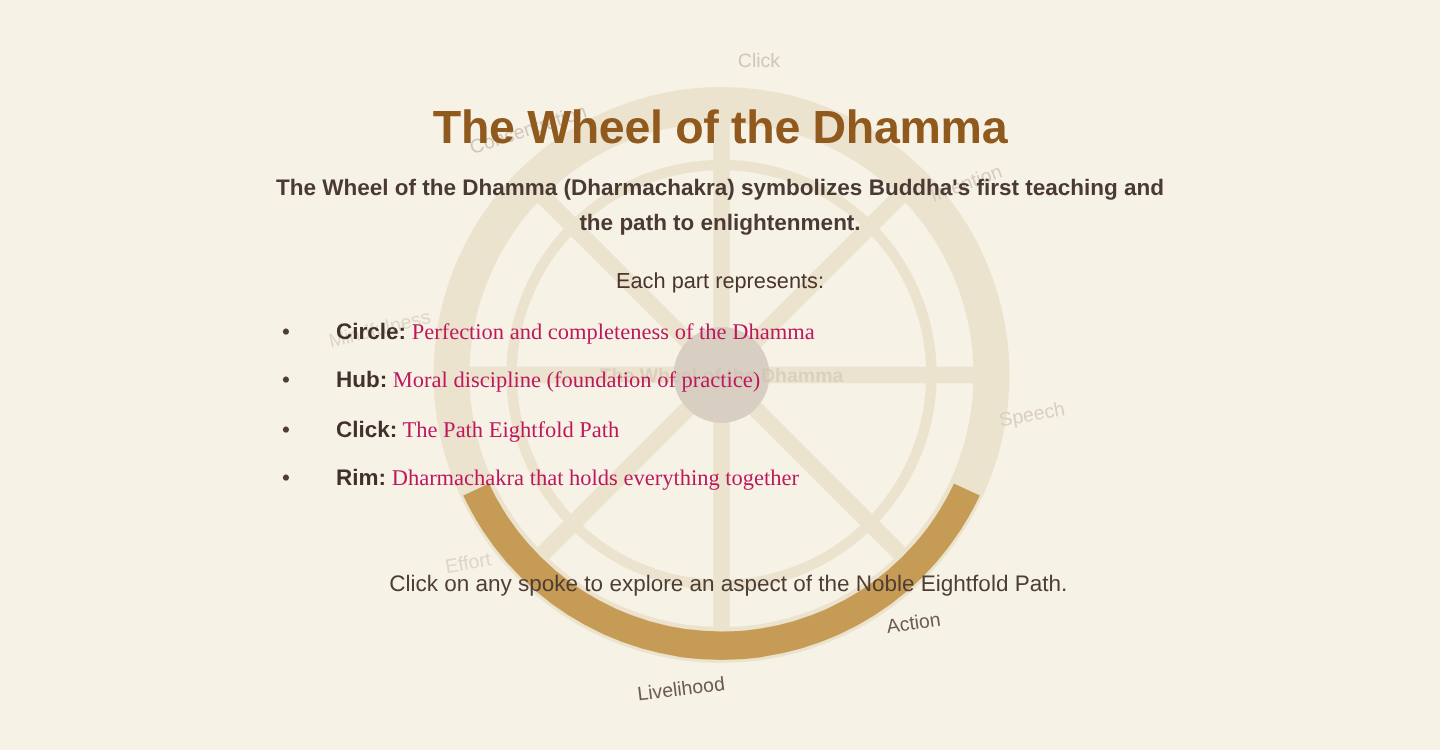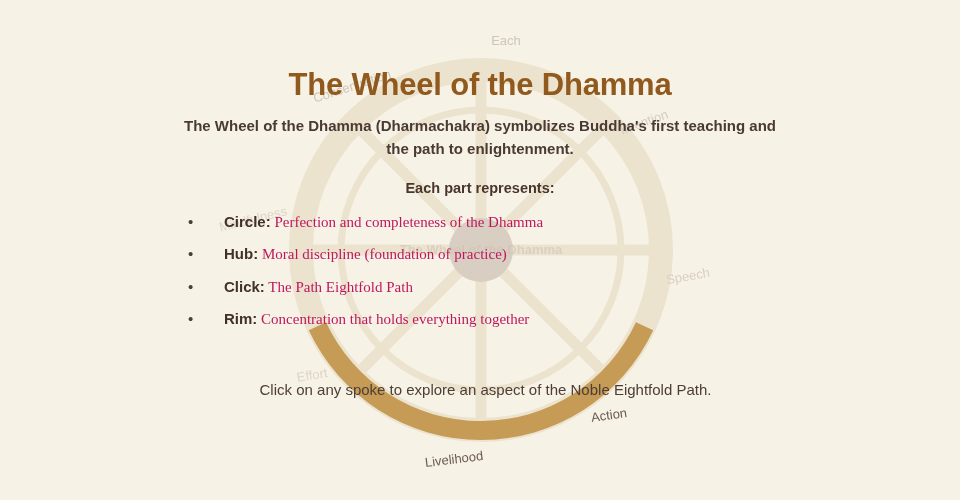--- a/index.html
+++ b/index.html
@@ -78,21 +78,21 @@
     font-weight: bold;
   }
 
   #represents-heading {
     position: absolute;
     top: 180px;
     left: 0;
     width: 960px;
     text-align: center;
     font-size: 14.5px;
-    font-weight: bold;
+    font-weight: normal;
     color: #4a352c;
   }
 
   #parts-list {
     position: absolute;
     top: 212px;
     left: 180px;
     width: 620px;
     margin: 0;
     padding: 0;
@@ -155,21 +155,21 @@
           <line x1="481" y1="250" x2="348.063925136929" y2="117.06392513692907" stroke="#ece3cf" stroke-width="11" stroke-linecap="butt"></line>
           <path d="M 308.8015204630365 330.2974697307329 A 190 190 0 0 0 653.1984795369635 330.2974697307329
                L 635.9786315832671 322.2677227576596 A 171 171 0 0 1 326.02136841673286 322.2677227576596 Z" fill="#c59b55"></path>
           <circle cx="481" cy="250" r="32" fill="#d9cec2"></circle>
           <text x="481" y="251" text-anchor="middle" dominant-baseline="middle" font-family="&quot;Liberation Sans&quot;, sans-serif" font-size="13" font-weight="bold" fill="#cfc0b2" opacity="0.55">The Wheel of the Dhamma</text>
         </g>
     </svg>
   </div>
 
   <div id="spoke-label-layer">
-      <div class="spoke-label" style="color: rgb(207, 198, 184); opacity: 1; left: 506px; top: 40px; transform: translate(-50%, -50%) rotate(0deg);">Each</div>
+      <div class="spoke-label" style="color: rgb(207, 198, 184); opacity: 1; left: 506px; top: 40px; transform: translate(-50%, -50%) rotate(0deg);">Click</div>
       <div class="spoke-label" style="color: rgb(214, 204, 190); opacity: 1; left: 644px; top: 122px; transform: translate(-50%, -50%) rotate(-20deg);">Intention</div>
       <div class="spoke-label" style="color: rgb(216, 207, 193); opacity: 1; left: 688px; top: 276px; transform: translate(-50%, -50%) rotate(-10deg);">Speech</div>
       <div class="spoke-label" style="color: rgb(109, 90, 80); opacity: 1; left: 609px; top: 415px; transform: translate(-50%, -50%) rotate(-8deg);">Action</div>
       <div class="spoke-label" style="color: rgb(109, 90, 80); opacity: 1; left: 454px; top: 459px; transform: translate(-50%, -50%) rotate(-7deg);">Livelihood</div>
       <div class="spoke-label" style="color: rgb(222, 213, 198); opacity: 1; left: 312px; top: 375px; transform: translate(-50%, -50%) rotate(-10deg);">Effort</div>
       <div class="spoke-label" style="color: rgb(222, 213, 198); opacity: 1; left: 253px; top: 219px; transform: translate(-50%, -50%) rotate(-14deg);">Mindfulness</div>
       <div class="spoke-label" style="color: rgb(207, 198, 184); opacity: 1; left: 352px; top: 86px; transform: translate(-50%, -50%) rotate(-18deg);">Concentration</div>
     </div>
 
   <div id="content">
@@ -177,19 +177,19 @@
     <h1 id="page-title">The Wheel of the Dhamma</h1>
 
     <p id="intro">The Wheel of the Dhamma (Dharmachakra) symbolizes Buddha's first teaching and the path to enlightenment.</p>
 
     <div id="represents-heading">Each part represents:</div>
 
     <ul id="parts-list">
         <li><span class="bullet">•</span><span class="term">Circle:</span><span class="desc"> Perfection and completeness of the Dhamma</span></li>
         <li><span class="bullet">•</span><span class="term">Hub:</span><span class="desc"> Moral discipline (foundation of practice)</span></li>
         <li><span class="bullet">•</span><span class="term">Click:</span><span class="desc"> The Path Eightfold Path</span></li>
-        <li><span class="bullet">•</span><span class="term">Rim:</span><span class="desc"> Concentration that holds everything together</span></li>
+        <li><span class="bullet">•</span><span class="term">Rim:</span><span class="desc"> Dharmachakra that holds everything together</span></li>
       </ul>
 
     <p id="hint">Click on any spoke to explore an aspect of the Noble Eightfold Path.</p>
 
   </div>
 </div>
 
 </body></html>

